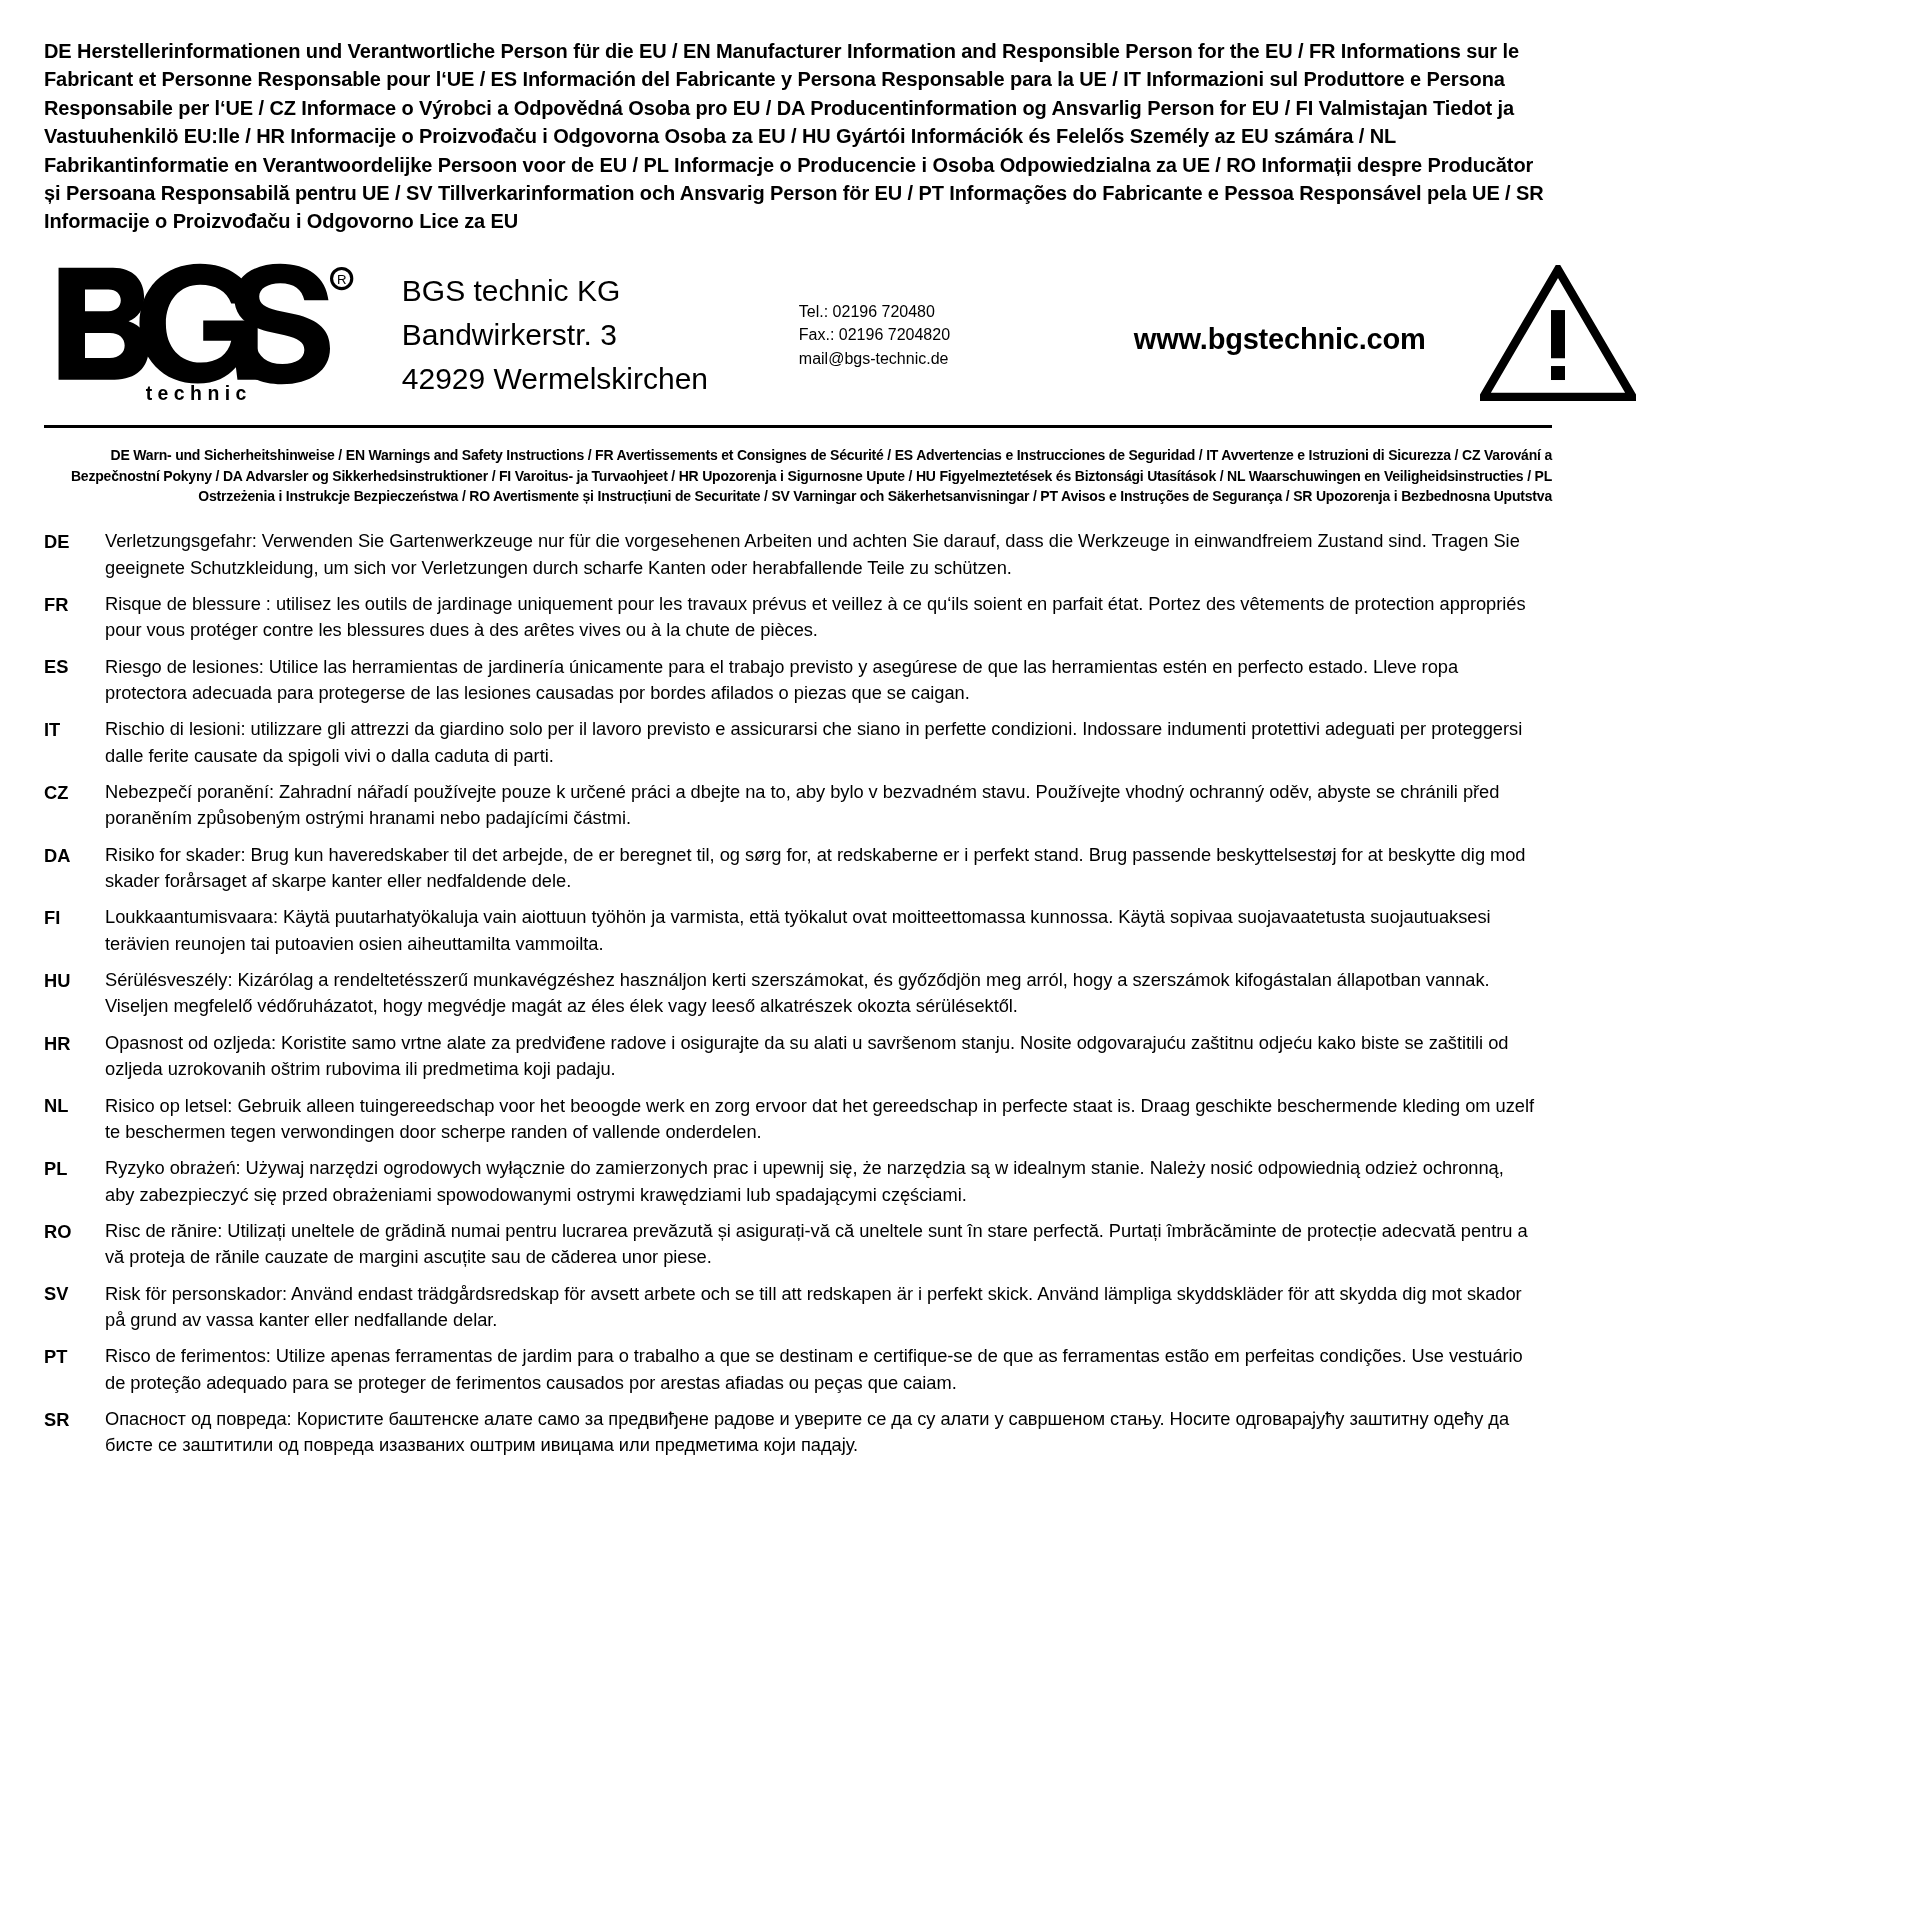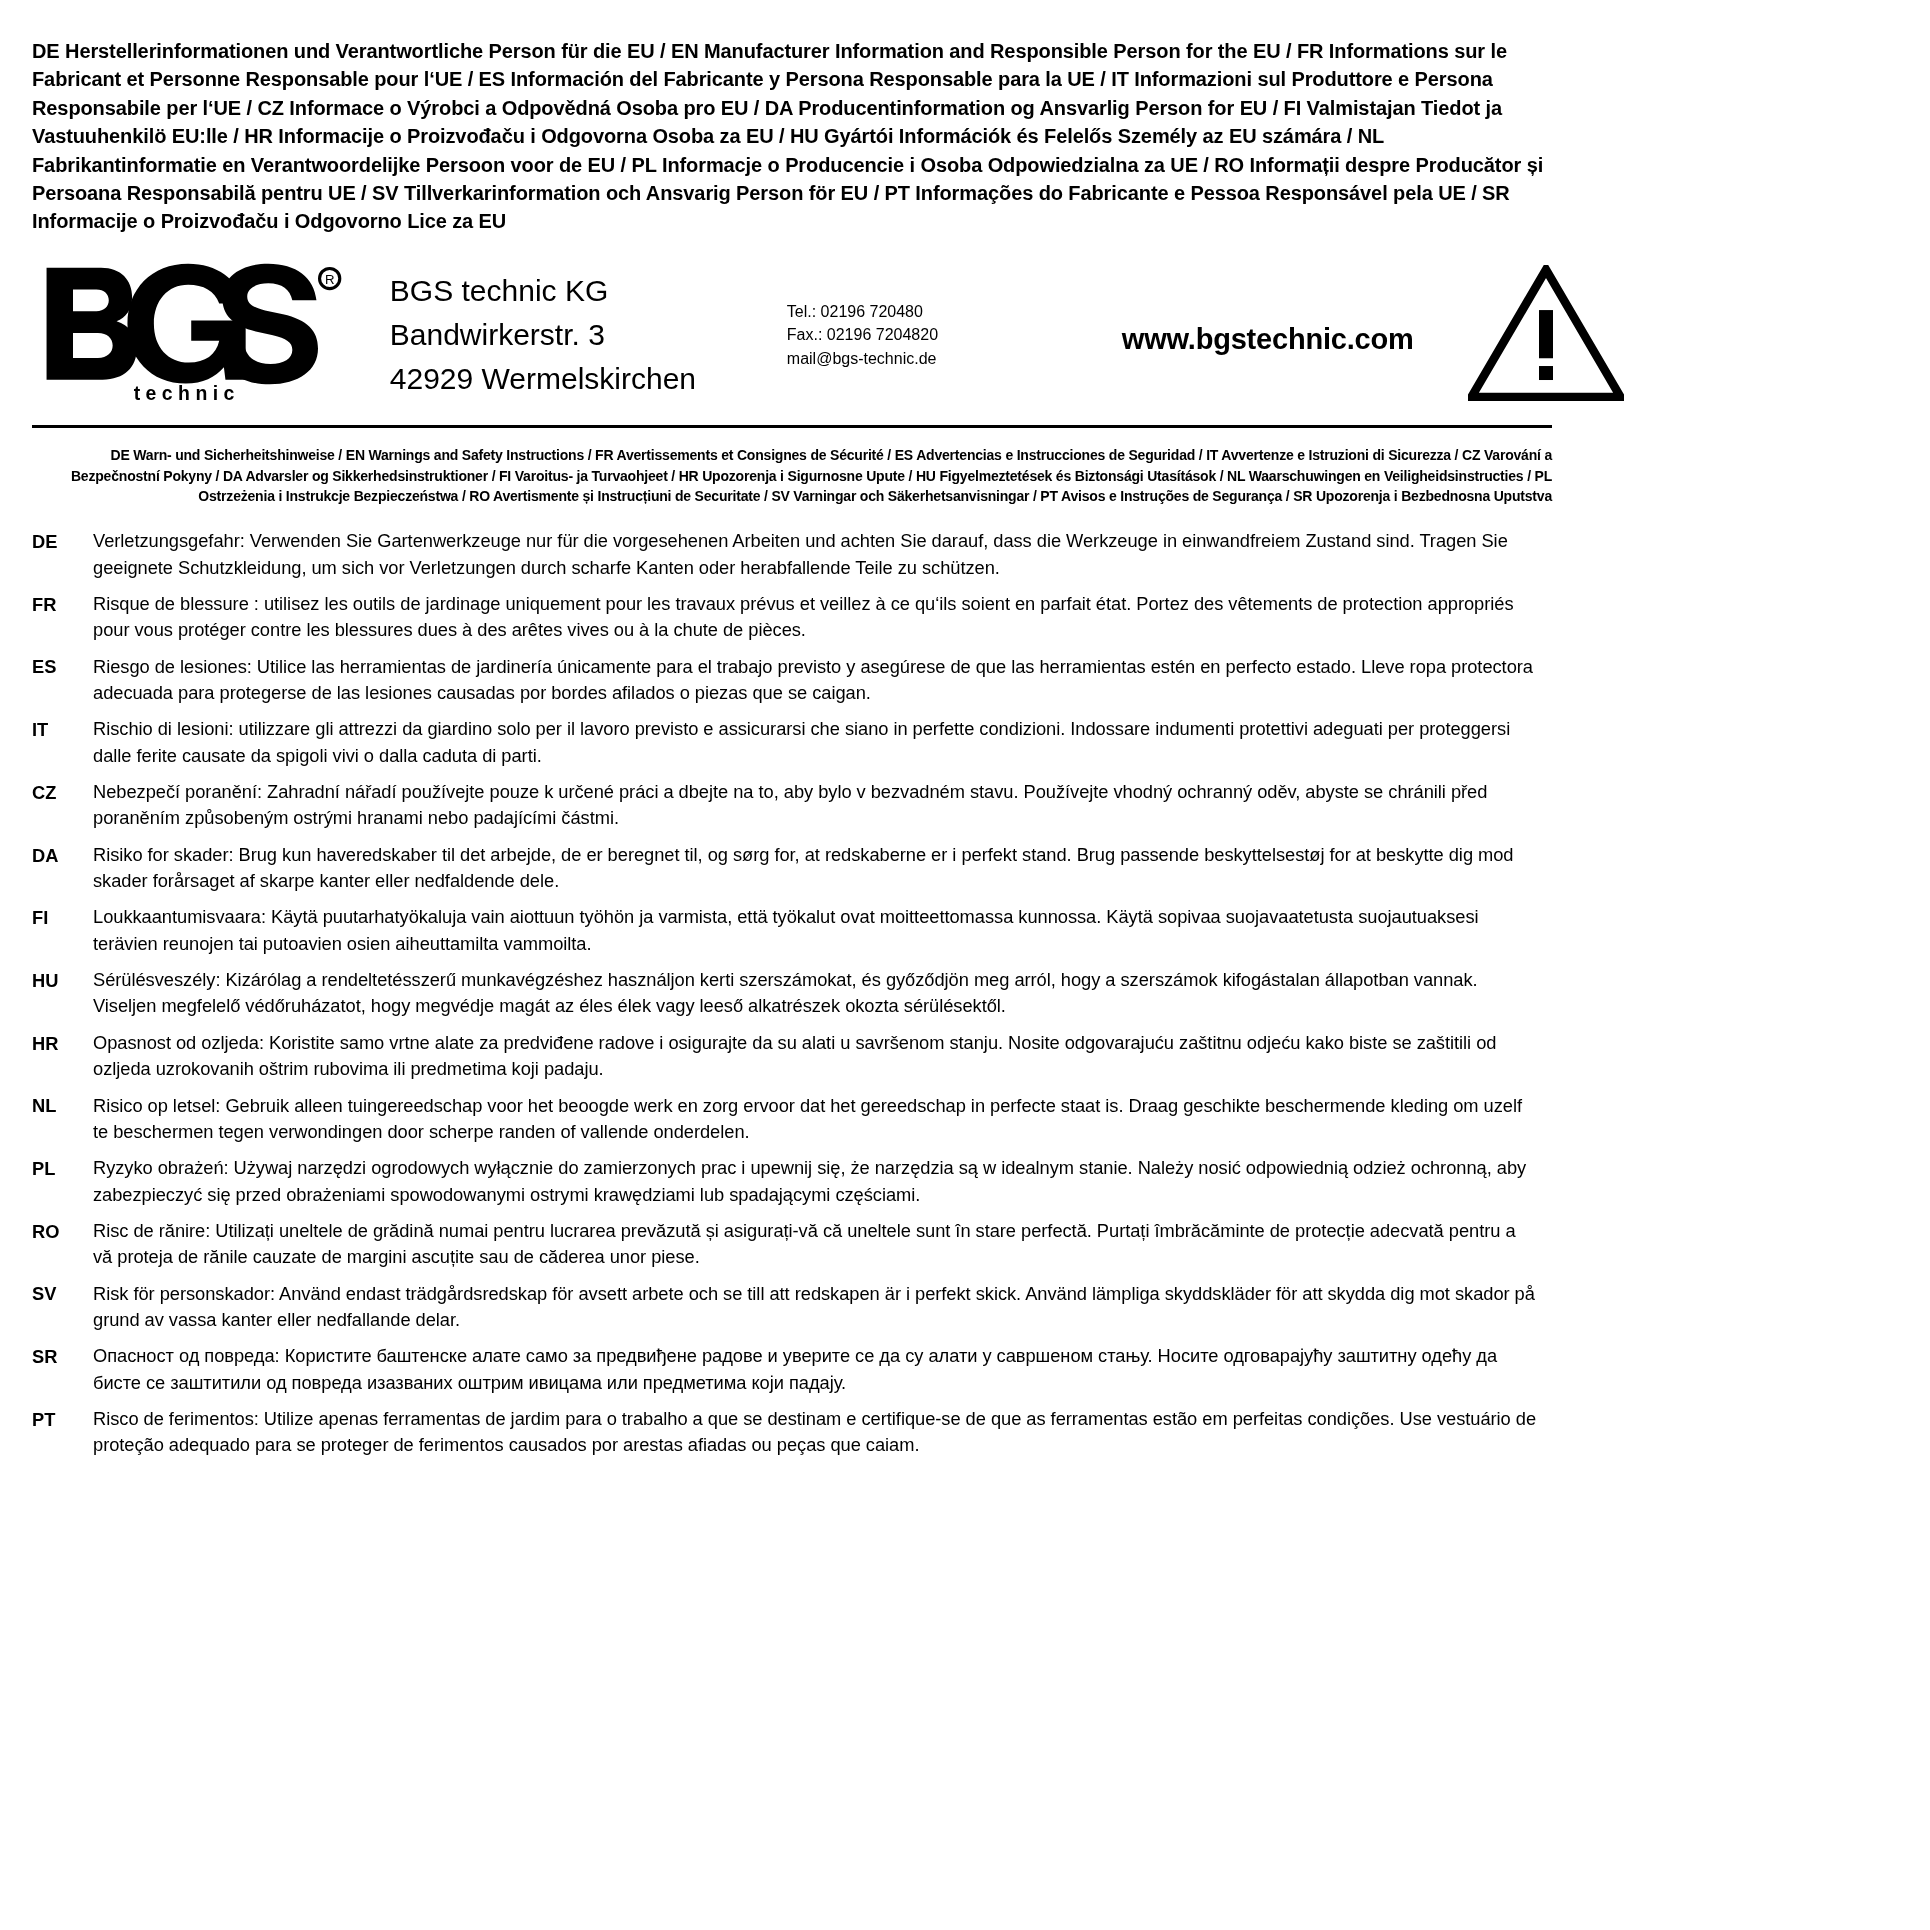--- a/index.html
+++ b/index.html
@@ -11,21 +11,21 @@
     height: 1930px;
     background: #ffffff;
     font-family: "Liberation Sans", sans-serif;
     color: #000000;
     -webkit-font-smoothing: antialiased;
   }
   .page {
     box-sizing: border-box;
     width: 1596px;
     height: 1930px;
-    padding: 37px 44px 0 32px;
+    padding: 37px 44px 0 44px;
     position: relative;
   }
 
   
   .heading-block {
     font-size: 20px;
     font-weight: bold;
     line-height: 1.42;
     letter-spacing: -0.1px;
     margin: 0 0 11px 0;
@@ -220,24 +220,24 @@
     </div>
     <div class="lang-row">
       <div class="lang-code">RO</div>
       <div class="lang-text">Risc de rănire: Utilizați uneltele de grădină numai pentru lucrarea prevăzută și asigurați-vă că uneltele sunt în stare perfectă. Purtați îmbrăcăminte de protecție adecvată pentru a vă proteja de rănile cauzate de margini ascuțite sau de căderea unor piese.</div>
     </div>
     <div class="lang-row">
       <div class="lang-code">SV</div>
       <div class="lang-text">Risk för personskador: Använd endast trädgårdsredskap för avsett arbete och se till att redskapen är i perfekt skick. Använd lämpliga skyddskläder för att skydda dig mot skador på grund av vassa kanter eller nedfallande delar.</div>
     </div>
     <div class="lang-row">
+      <div class="lang-code">PT</div>
+      <div class="lang-text">Risco de ferimentos: Utilize apenas ferramentas de jardim para o trabalho a que se destinam e certifique-se de que as ferramentas estão em perfeitas condições. Use vestuário de proteção adequado para se proteger de ferimentos causados por arestas afiadas ou peças que caiam.</div>
+    </div>
+    <div class="lang-row">
       <div class="lang-code">SR</div>
       <div class="lang-text">Опасност од повреда: Користите баштенске алате само за предвиђене радове и уверите се да су алати у савршеном стању. Носите одговарајућу заштитну одећу да бисте се заштитили од повреда изазваних оштрим ивицама или предметима који падају.</div>
     </div>
-    <div class="lang-row">
-      <div class="lang-code">PT</div>
-      <div class="lang-text">Risco de ferimentos: Utilize apenas ferramentas de jardim para o trabalho a que se destinam e certifique-se de que as ferramentas estão em perfeitas condições. Use vestuário de proteção adequado para se proteger de ferimentos causados por arestas afiadas ou peças que caiam.</div>
-    </div>
 
   </div>
 
 </div>
 
 
 </body></html>

